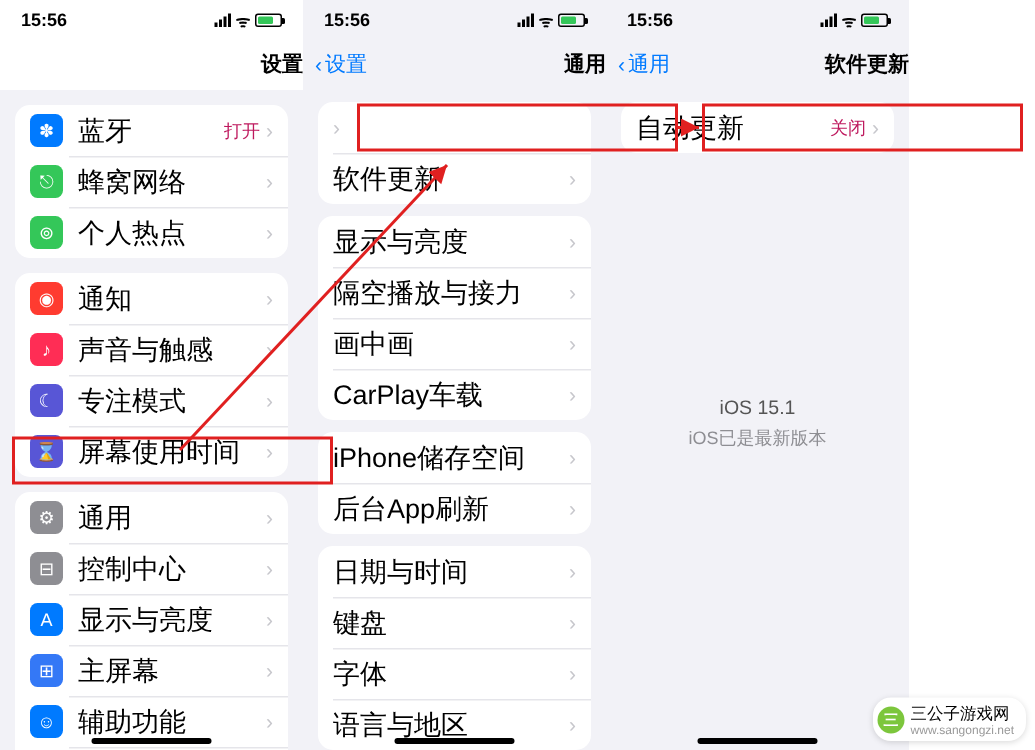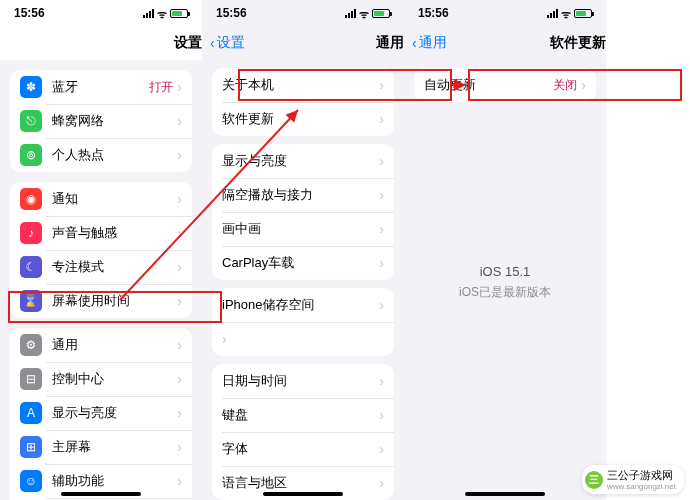--- a/index.html
+++ b/index.html
@@ -19,21 +19,21 @@
 
 .nav { height: 34px; display: flex; align-items: center; justify-content: flex-end; position: relative; background: #f2f2f7; }
 .nav-title { font-size: 14px; font-weight: 600; }
 .nav-back { position: absolute; left: 8px; color: #007aff; font-size: 14px; display:flex; align-items:center; gap:2px; }
 
 .group { background: #fff; margin: 10px 10px; border-radius: 10px; overflow: hidden; }
 .row { height: 34px; display: flex; align-items: center; padding: 0 10px; position: relative; }
 .row + .row::before { content:""; position:absolute; left:36px; right:0; top:0; height:1px; background:#e5e5ea; }
 .s2 .row + .row::before, .s3 .row + .row::before { left:10px; }
 .icon-box { width: 22px; height: 22px; border-radius: 5px; margin-right: 10px; display:flex; align-items:center; justify-content:center; color:#fff; font-size:12px; flex-shrink:0;}
-.row-label { font-size: 13px; flex: 1; color:#000; }
+.row-label { font-size: 18px; flex: 1; color:#000; }
 .row-value { font-size: 12px; color: #be185d; margin-right: 4px; }
 .chev { color: #c7c7cc; font-size: 14px; }
 
 .hl { position: absolute; border: 2px solid #e02020; pointer-events: none; }
 .arrow { position:absolute; pointer-events:none; }
 
 .info-block { text-align:center; color:#8e8e93; font-size:12px; margin-top:160px; line-height:1.6;}
 .info-block .v { color:#555; font-size:13px;text-align:center;}
 
 .watermark { position:absolute; right:6px; bottom:6px; background:#fff; border-radius:12px; padding:3px 8px 3px 3px; display:flex; align-items:center; gap:4px; font-size:11px; box-shadow:0 1px 4px rgba(0,0,0,.15);}
@@ -162,21 +162,20 @@
     </div>
     <div class="nav">
       <span class="nav-back">
           <span>‹</span>
           <span>设置</span>
         </span>
       <span class="nav-title">通用</span>
     </div>
     <div class="group">
       <div class="row">
-          <span class="row-label">关于本机</span>
           <span class="chev">›</span>
         </div>
       <div class="row">
           <span class="row-label">软件更新</span>
           <span class="chev">›</span>
         </div>
     </div>
     <div class="group">
       <div class="row">
           <span class="row-label">显示与亮度</span>
@@ -194,20 +193,21 @@
           <span class="row-label">CarPlay车载</span>
           <span class="chev">›</span>
         </div>
     </div>
     <div class="group">
       <div class="row">
           <span class="row-label">iPhone储存空间</span>
           <span class="chev">›</span>
         </div>
       <div class="row">
+          <span class="row-label">后台App刷新</span>
           <span class="chev">›</span>
         </div>
     </div>
     <div class="group">
       <div class="row">
           <span class="row-label">日期与时间</span>
           <span class="chev">›</span>
         </div>
       <div class="row">
           <span class="row-label">键盘</span>

